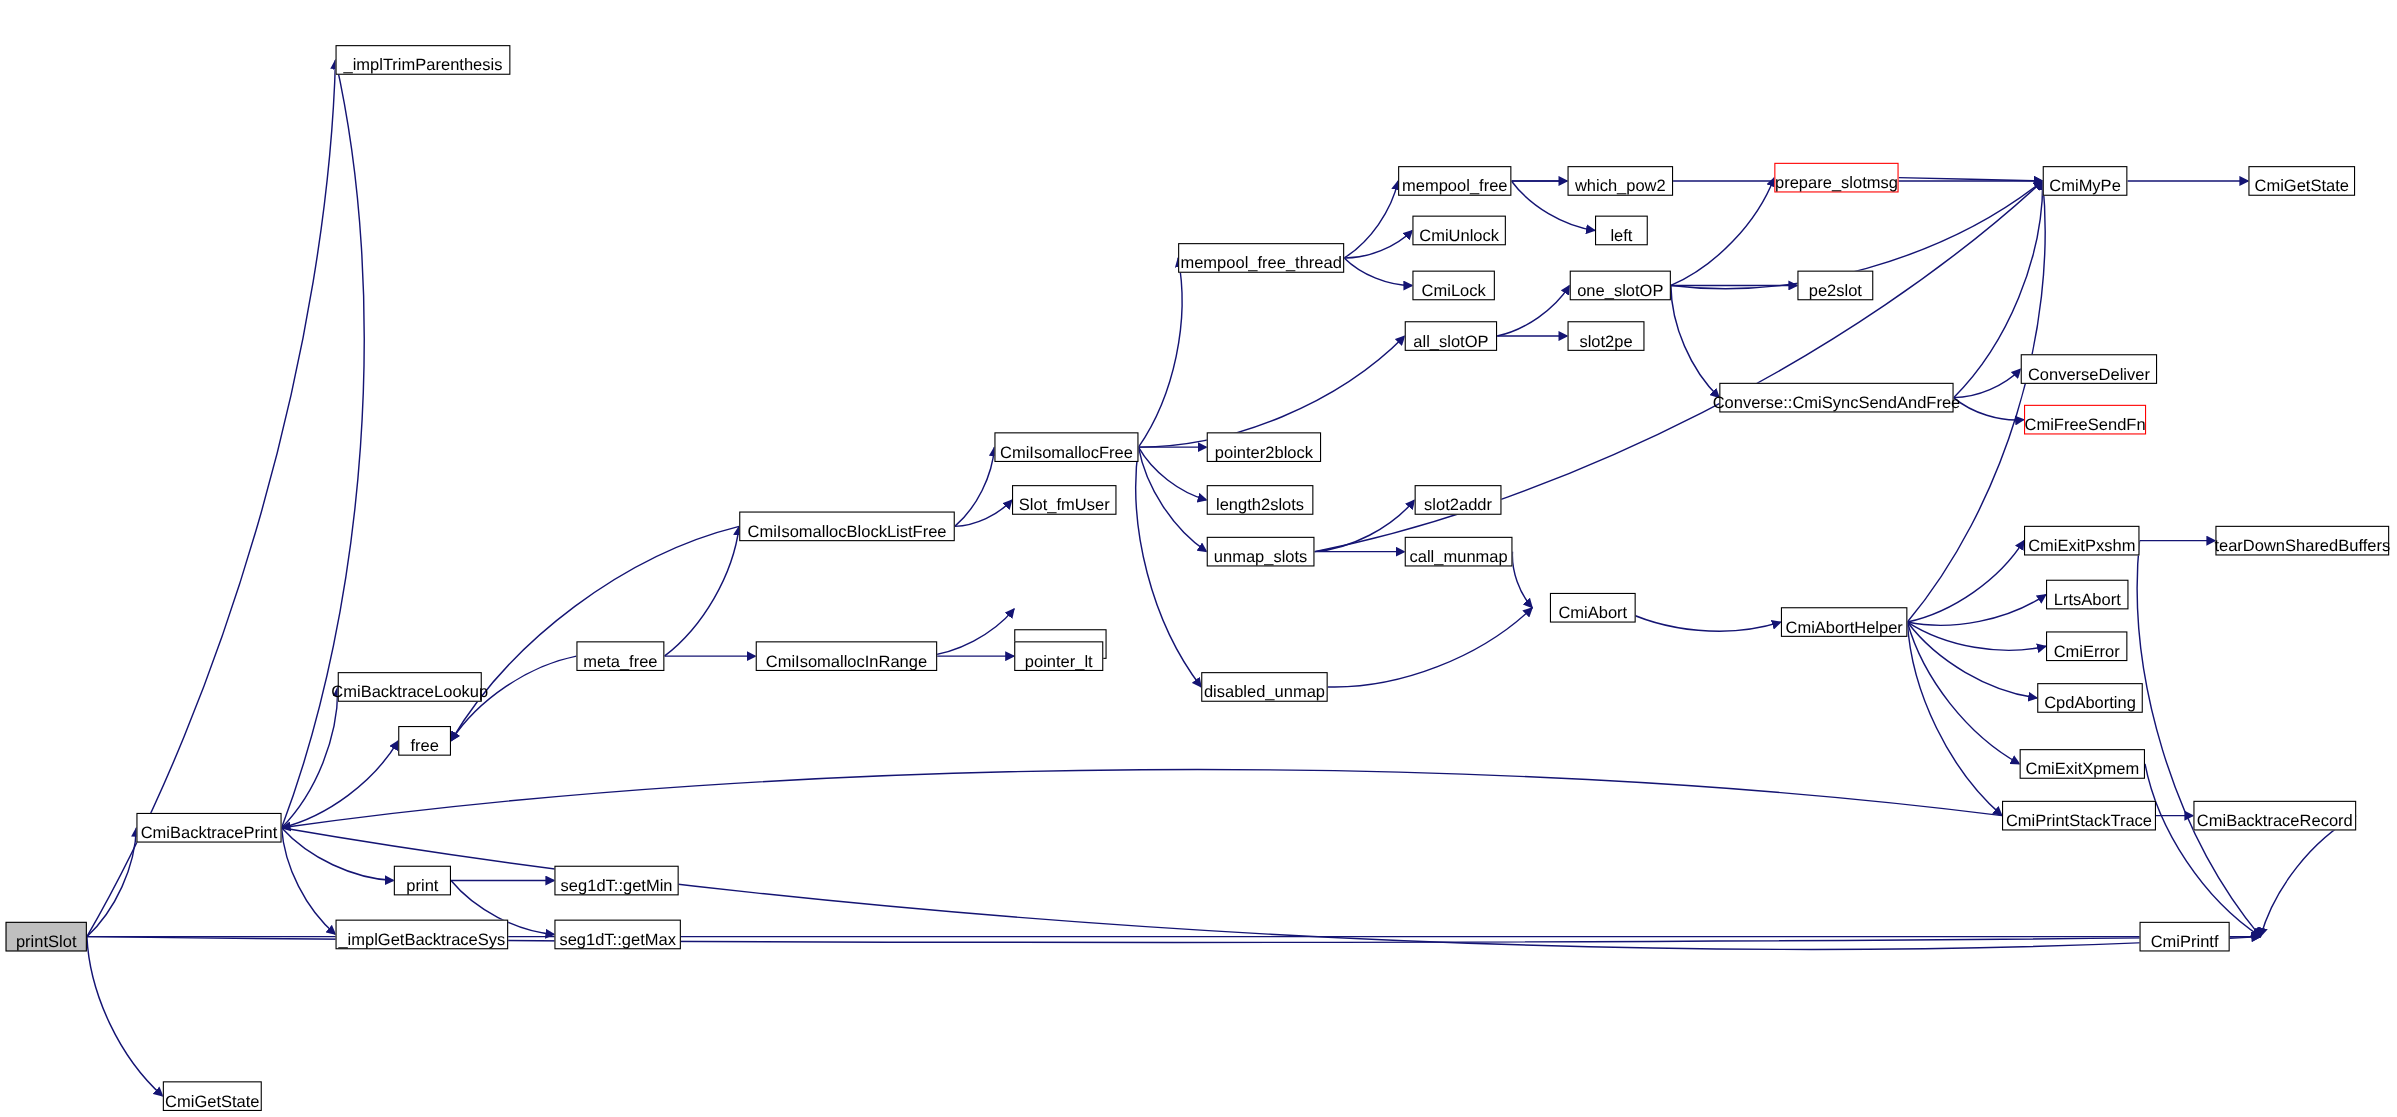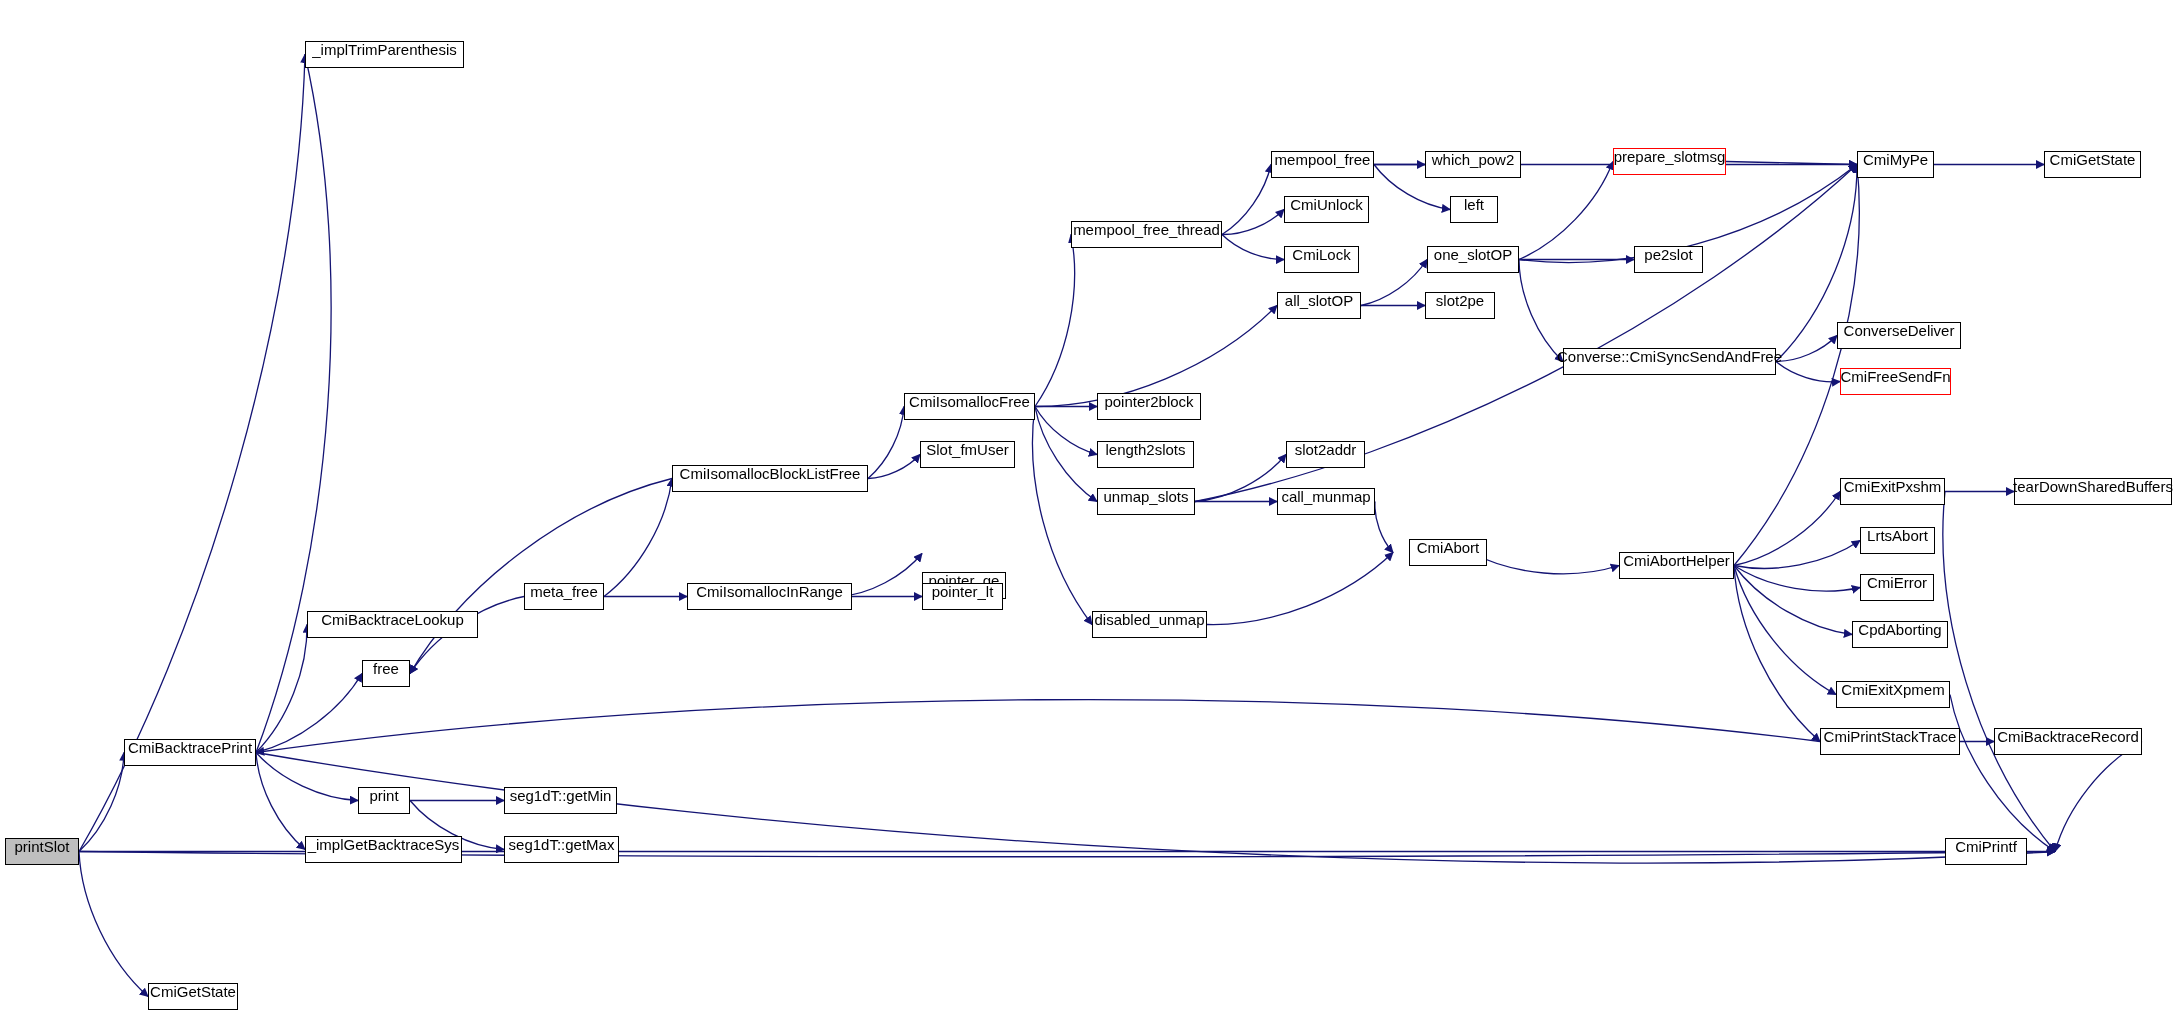--- a/index.html
+++ b/index.html
@@ -10,21 +10,21 @@
   .node{
     position:absolute;
     box-sizing:border-box;
     border:1px solid #000000;
     background:#ffffff;
     color:#000000;
     font-family:"Liberation Sans",sans-serif;
     font-size:15px;
     line-height:1;
     display:flex;
-    align-items:flex-start;
+    align-items:flex-end;
     justify-content:center;
     white-space:nowrap;
     padding:0 22px;
     height:27px;
   }
   .node.root{background:#bfbfbf;border-color:#000000;}
   .node.redbox{border-color:#ff0000;}
   .node-label{pointer-events:none;}
 </style>
 </head>
@@ -103,21 +103,21 @@
         <path d="M 2142 741.5 C 2102.04 763.538, 2067.24 807.538, 2055 851.5" marker-end="url(#arrow)"></path>
       </g>
   </svg>
   <div id="node-layer">
       <div class="node root" style="left: 5px; top: 838px; width: 74px;">
         <span class="node-label">printSlot</span>
       </div>
       <div class="node" style="left: 305px; top: 41px; width: 159px;">
         <span class="node-label">_implTrimParenthesis</span>
       </div>
-      <div class="node" style="left: 307px; top: 611px; width: 171px;">
+      <div class="node" style="left: 307px; top: 611px; width: 131px;">
         <span class="node-label">CmiBacktraceLookup</span>
       </div>
       <div class="node" style="left: 362px; top: 660px; width: 48px;">
         <span class="node-label">free</span>
       </div>
       <div class="node" style="left: 124px; top: 739px; width: 132px;">
         <span class="node-label">CmiBacktracePrint</span>
       </div>
       <div class="node" style="left: 358px; top: 787px; width: 52px;">
         <span class="node-label">print</span>

